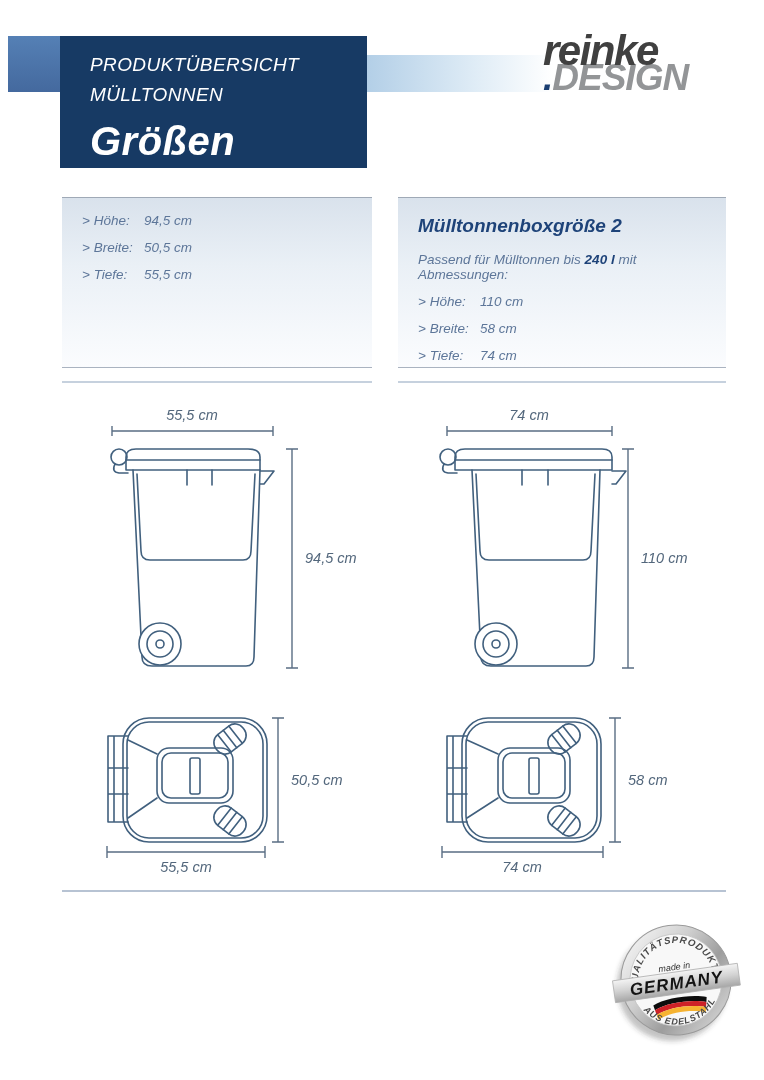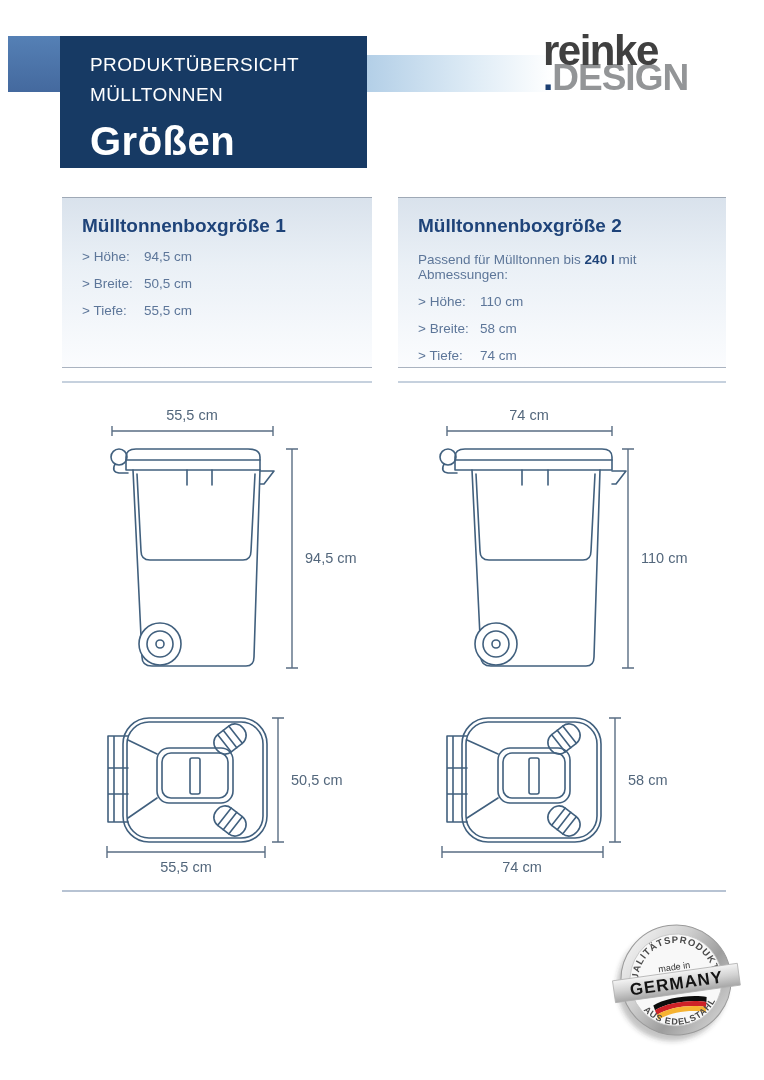--- a/index.html
+++ b/index.html
@@ -1,17 +1,17 @@
 <!DOCTYPE html>
 <html><head>
 <meta charset="utf-8">
 <style>
   html,body{margin:0;padding:0;background:#fff;}
   .page{position:relative;width:764px;height:1048px;background:#fff;overflow:hidden;
-        font-family:"Liberation Sans",sans-serif;}
+        font-family:"Liberation Sans",sans-serif;font-style:italic;}
 
   
   .stripe-left{position:absolute;left:8px;top:36px;width:52px;height:56px;
     background:linear-gradient(180deg,#5580b5,#44699e);}
   .title-box{position:absolute;left:60px;top:36px;width:307px;height:132px;
     background:#173a64;color:#fff;box-sizing:border-box;padding:14px 0 0 30px;}
   .kicker{font-size:19px;letter-spacing:0.4px;line-height:30px;font-weight:400;}
   .big-title{font-size:40px;font-weight:bold;margin-top:9px;letter-spacing:0.5px;}
   .stripe-right{position:absolute;left:367px;top:55px;width:196px;height:37px;
     background:linear-gradient(90deg,#b3cfe7 0%,#dfecf6 55%,#ffffff 95%);}
@@ -73,21 +73,20 @@
     <div class="big-title">Größen</div>
   </div>
   <div class="stripe-right"></div>
 
   <div class="logo">
     <div class="logo-reinke">reinke</div>
     <div class="logo-design"><span class="dot">.</span><span>DESIGN</span></div>
   </div>
 
   <div class="panel p1">
-    <div class="panel-title">Mülltonnenboxgröße 1</div>
     <div class="spec">
         <span class="spec-label">&gt; Höhe:</span>
         <span>94,5 cm</span>
       </div>
     <div class="spec">
         <span class="spec-label">&gt; Breite:</span>
         <span>50,5 cm</span>
       </div>
     <div class="spec">
         <span class="spec-label">&gt; Tiefe:</span>

